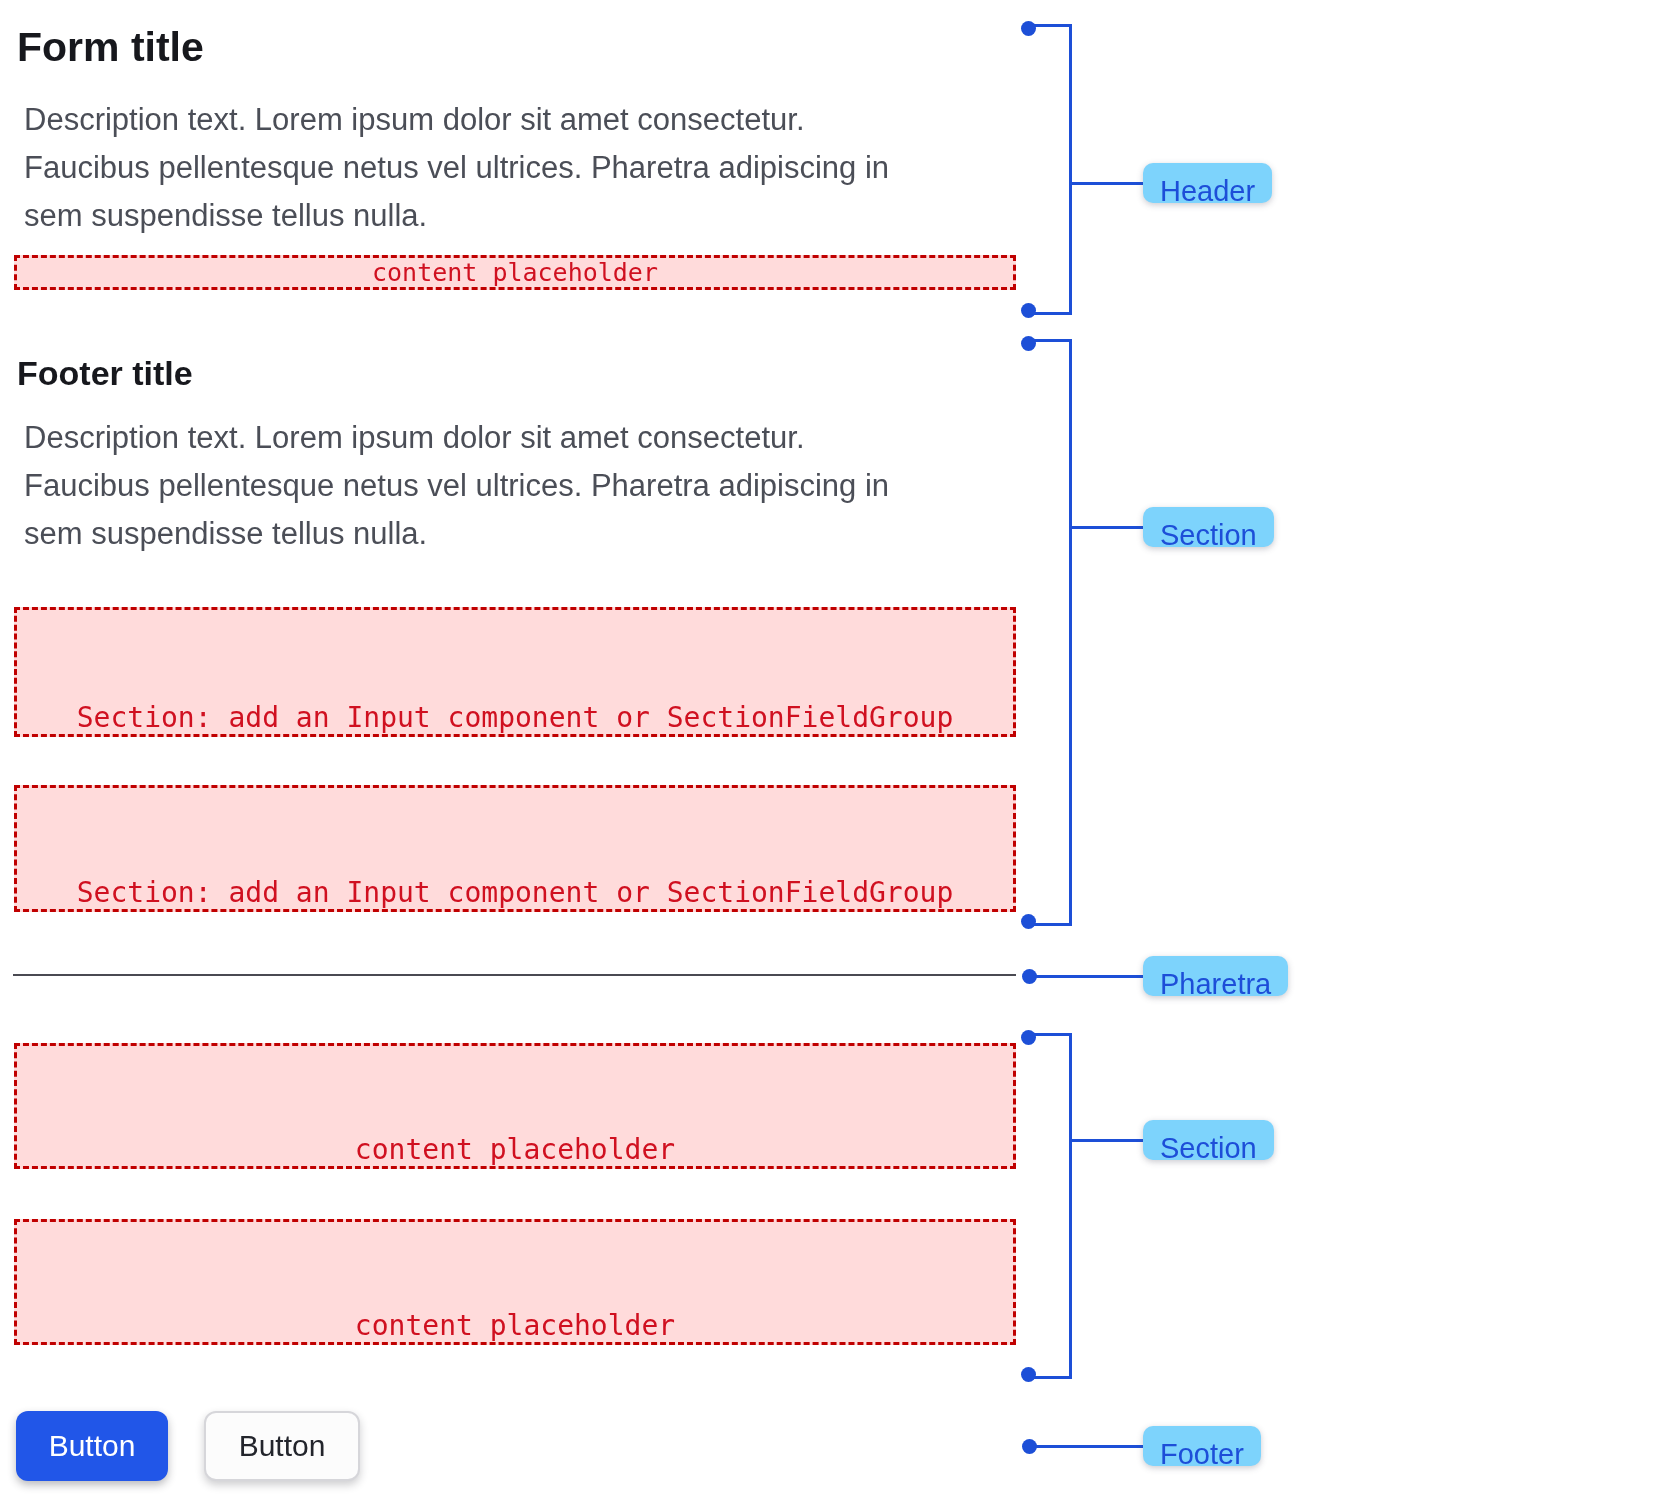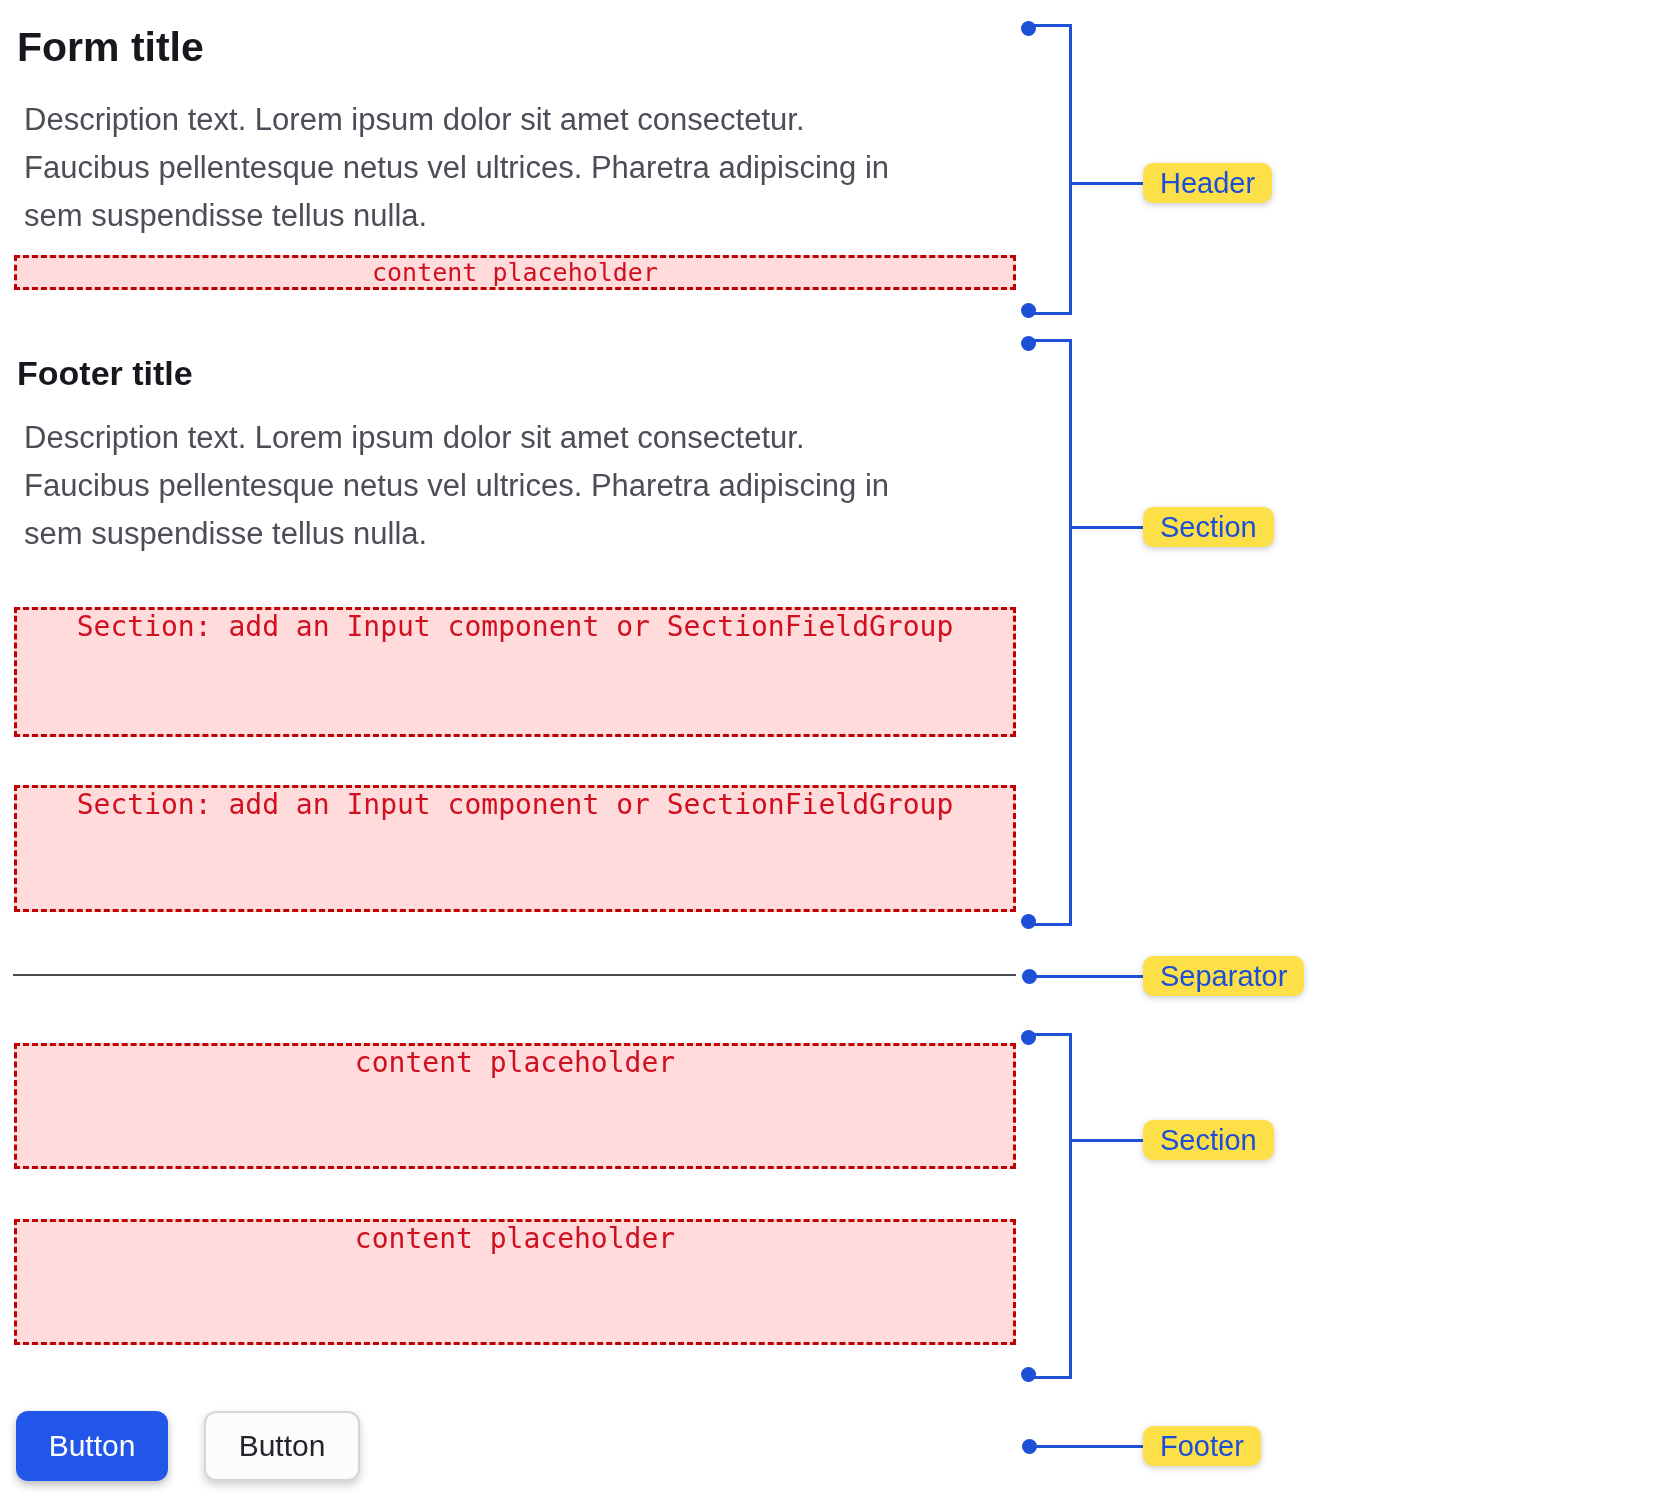--- a/index.html
+++ b/index.html
@@ -18,21 +18,21 @@
     font-size:34px; font-weight:700; color:#17181d;
   }
   .desc { position:absolute; left:24px; font-size:31px; line-height:48px; color:#4b4e57; }
   .desc-1 { top:96px; }
   .desc-2 { top:414px; }
 
   .ph {
     position:absolute; left:14px; width:1002px;
     background:#ffdbdb; border:3px dashed #c00000;
     color:#d01020; font-family:"DejaVu Sans Mono", monospace;
-    display:flex; align-items:flex-start; justify-content:center;
+    display:flex; align-items:flex-end; justify-content:center;
     font-size:28px;
   }
   .ph-header   { top:255px;  height:35px;  font-size:25px; }
   .ph-sec1-a   { top:607px;  height:130px; }
   .ph-sec1-b   { top:785px;  height:127px; }
   .ph-sec2-a   { top:1043px; height:126px; }
   .ph-sec2-b   { top:1219px; height:126px; }
 
   .separator { position:absolute; left:13px; top:974px; width:1003px; height:2px; background:#4a4a52; }
 
@@ -69,21 +69,21 @@
 
   .hline { position:absolute; height:3px; background:#1d4fd7; }
   .branch-header   { left:1070px; top:182px;  width:73px; }
   .branch-section1 { left:1070px; top:526px;  width:73px; }
   .branch-section2 { left:1070px; top:1139px; width:73px; }
   .line-separator  { left:1029px; top:975px;  width:114px; }
   .line-footer     { left:1029px; top:1445px; width:114px; }
 
   .pill {
     position:absolute; left:1143px; height:40px; line-height:40px;
-    padding:0 17px; background:#fde047; border-radius:10px;
+    padding:8px 17px; background:#7dd3fc; border-radius:10px;
     color:#1d4ed8; font-size:29px; white-space:nowrap;
     box-shadow:0 2px 6px rgba(70,70,90,.28);
   }
   .pill-header   { top:163px; }
   .pill-section1 { top:507px; }
   .pill-separator{ top:956px; }
   .pill-section2 { top:1120px; }
   .pill-footer   { top:1426px; }
 </style>
 </head>
@@ -141,21 +141,21 @@
 
   <div class="bracket bracket-section1">
     <span class="dot dot-top"></span>
     <span class="dot dot-bottom"></span>
   </div>
   <div class="hline branch-section1"></div>
   <div class="pill pill-section1">Section</div>
 
   <span class="dot dot-lone dot-separator"></span>
   <div class="hline line-separator"></div>
-  <div class="pill pill-separator">Separator</div>
+  <div class="pill pill-separator">Pharetra</div>
 
   <div class="bracket bracket-section2">
     <span class="dot dot-top"></span>
     <span class="dot dot-bottom"></span>
   </div>
   <div class="hline branch-section2"></div>
   <div class="pill pill-section2">Section</div>
 
   <span class="dot dot-lone dot-footer"></span>
   <div class="hline line-footer"></div>

